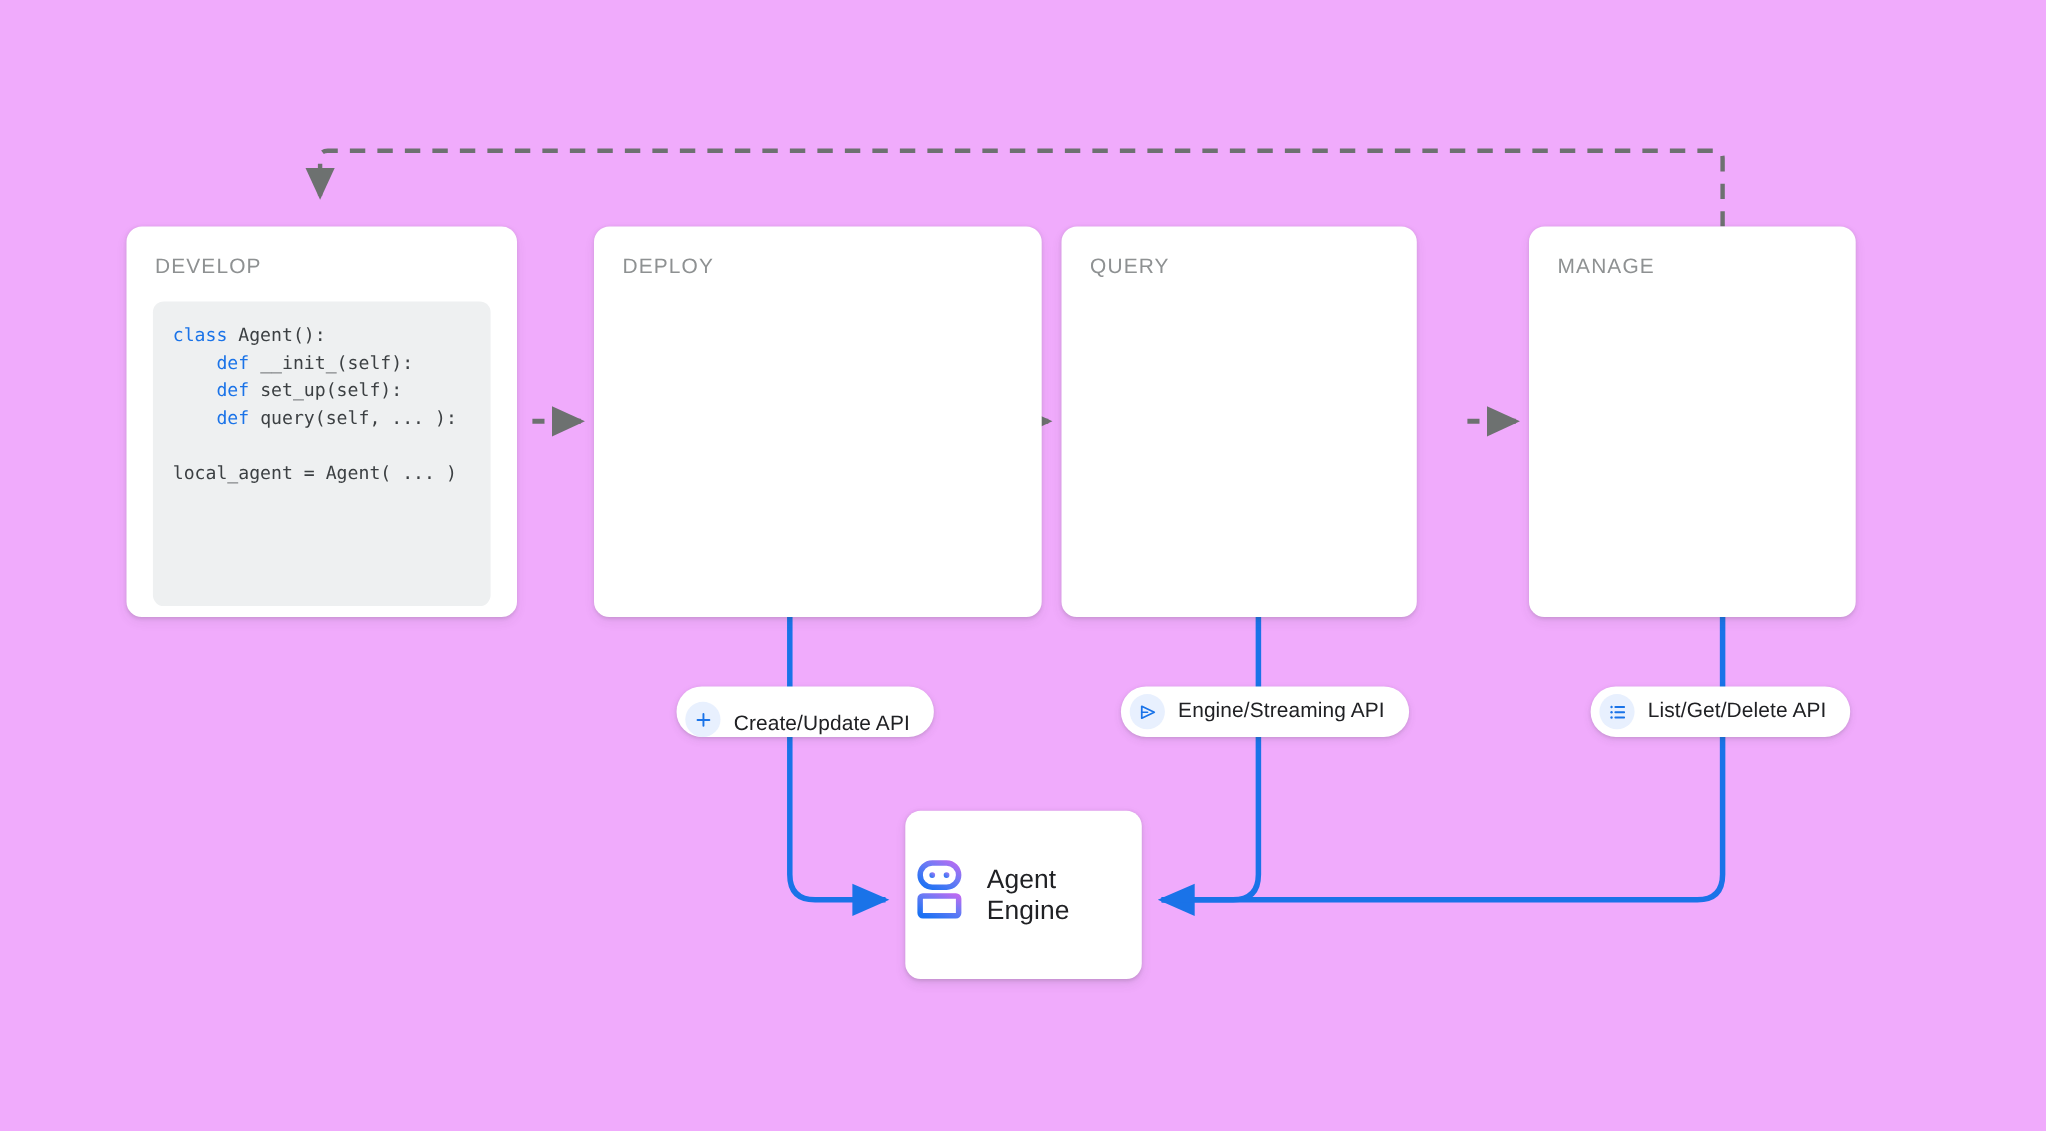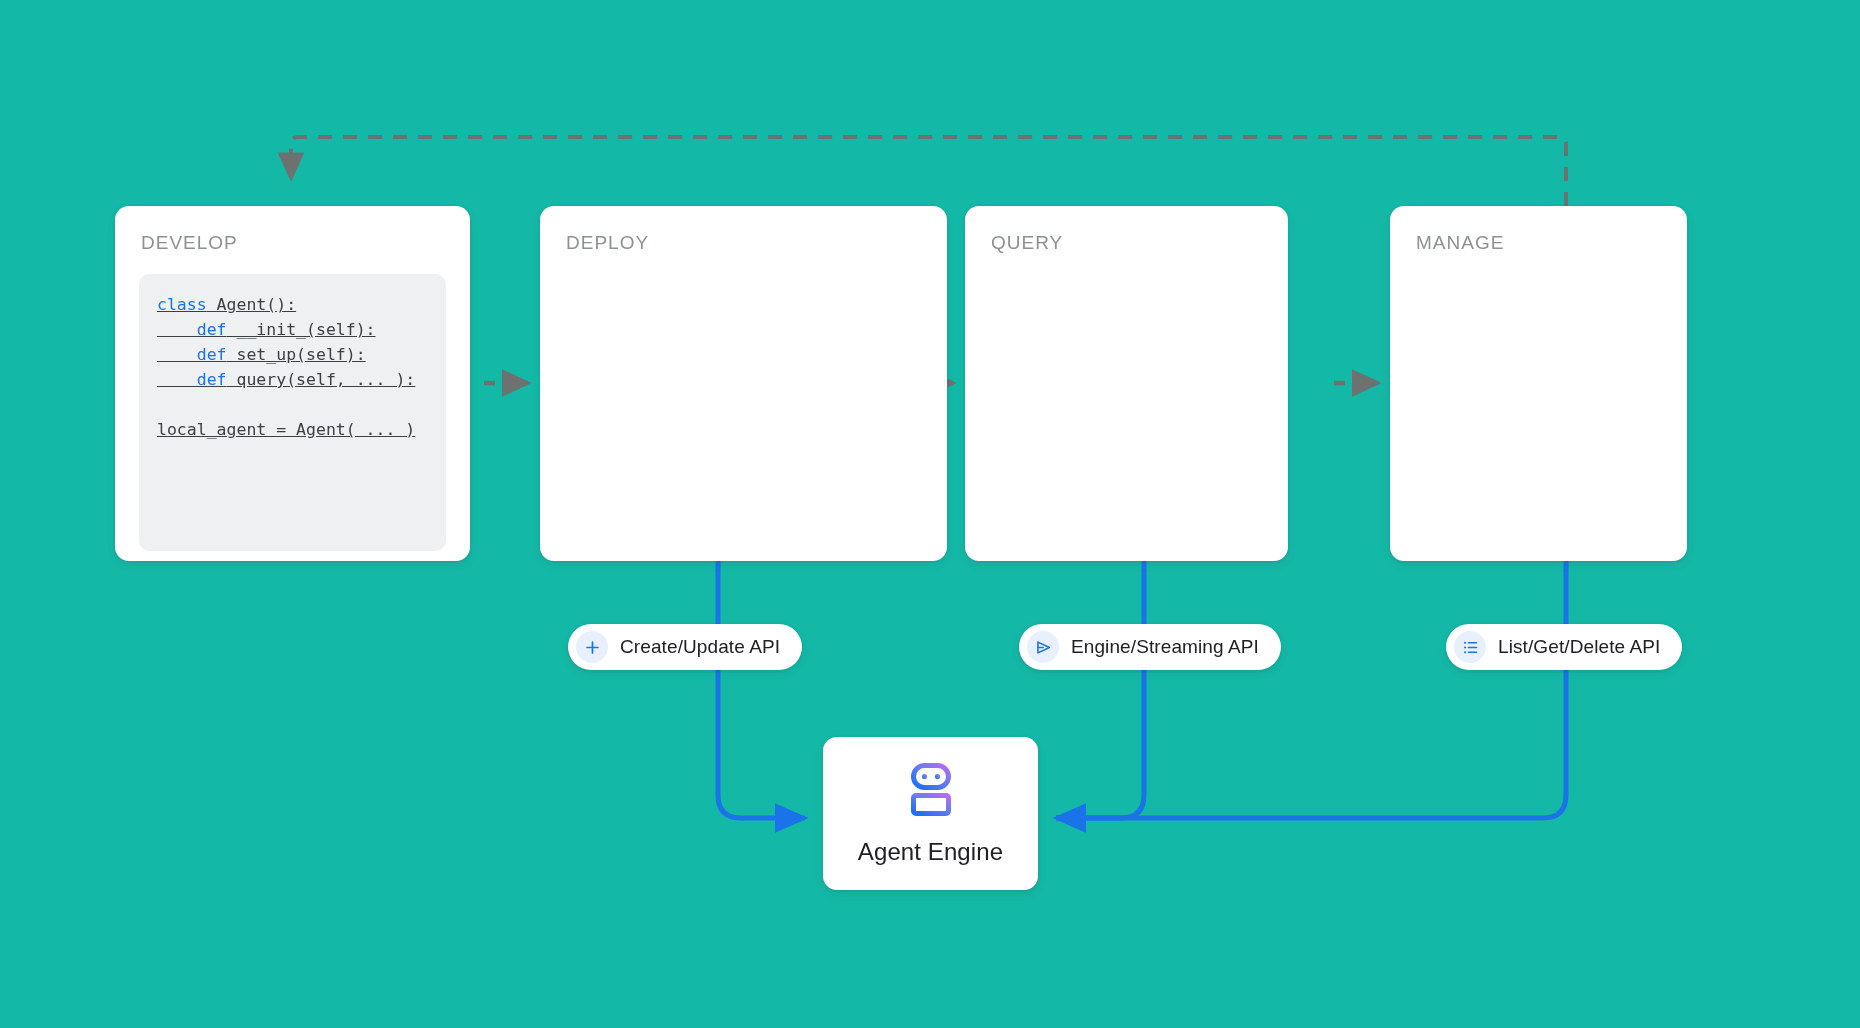--- a/index.html
+++ b/index.html
@@ -8,21 +8,21 @@
     background: #f1f0ee;
   }
   body {
     font-family: "Liberation Sans", sans-serif;
     -webkit-font-smoothing: antialiased;
   }
   #stage {
     position: relative;
     width: 1860px;
     height: 1028px;
-    background: #14b8a6;
+    background: #f0abfc;
     overflow: hidden;
   }
 
   
   #wires {
     position: absolute;
     left: 0; top: 0;
     width: 1860px;
     height: 1028px;
     pointer-events: none;
@@ -49,21 +49,20 @@
     background: #eef0f1;
     border-radius: 10px;
     box-sizing: border-box;
     padding: 18px 18px 18px 18px;
     font-family: "DejaVu Sans Mono", "Liberation Mono", monospace;
     font-size: 16.5px;
     line-height: 25px;
     color: #3c4043;
     white-space: pre;
     overflow: hidden;
-    text-decoration: underline;
   }
   .code .kw { color: #1a73e8; }
   .code .fn { color: #1a73e8; }
   .code .cm { color: #9aa0a6; }
 
   
   #card-develop { left: 115px; top: 206px; width: 355px; height: 355px; }
   #card-develop .code { height: 277px; }
   #card-deploy  { left: 540px; top: 206px; width: 407px; height: 355px; }
   #card-deploy  .code { height: 277px; }
@@ -94,34 +93,34 @@
     display: flex;
     align-items: center;
     justify-content: center;
     flex: 0 0 auto;
   }
   .pill-label {
     font-size: 19px;
     color: #202124;
     letter-spacing: .1px;
   }
-  #pill-create { left: 568px; top: 624px; }
+  #pill-create { left: 615px; top: 624px; align-items: flex-end; }
   #pill-unary  { left: 1019px; top: 624px; }
   #pill-list   { left: 1446px; top: 624px; }
 
   
   #agent-engine {
     position: absolute;
     left: 823px; top: 737px;
     width: 215px; height: 153px;
     background: #ffffff;
     border-radius: 14px;
     box-shadow: 0 1px 3px rgba(60,64,67,.16), 0 4px 10px rgba(60,64,67,.10);
     display: flex;
-    flex-direction: column;
+    flex-direction: row;
     align-items: center;
     justify-content: center;
     gap: 12px;
     box-sizing: border-box;
   }
   #agent-engine .ae-label {
     font-size: 24px;
     color: #202124;
     letter-spacing: .1px;
   }

